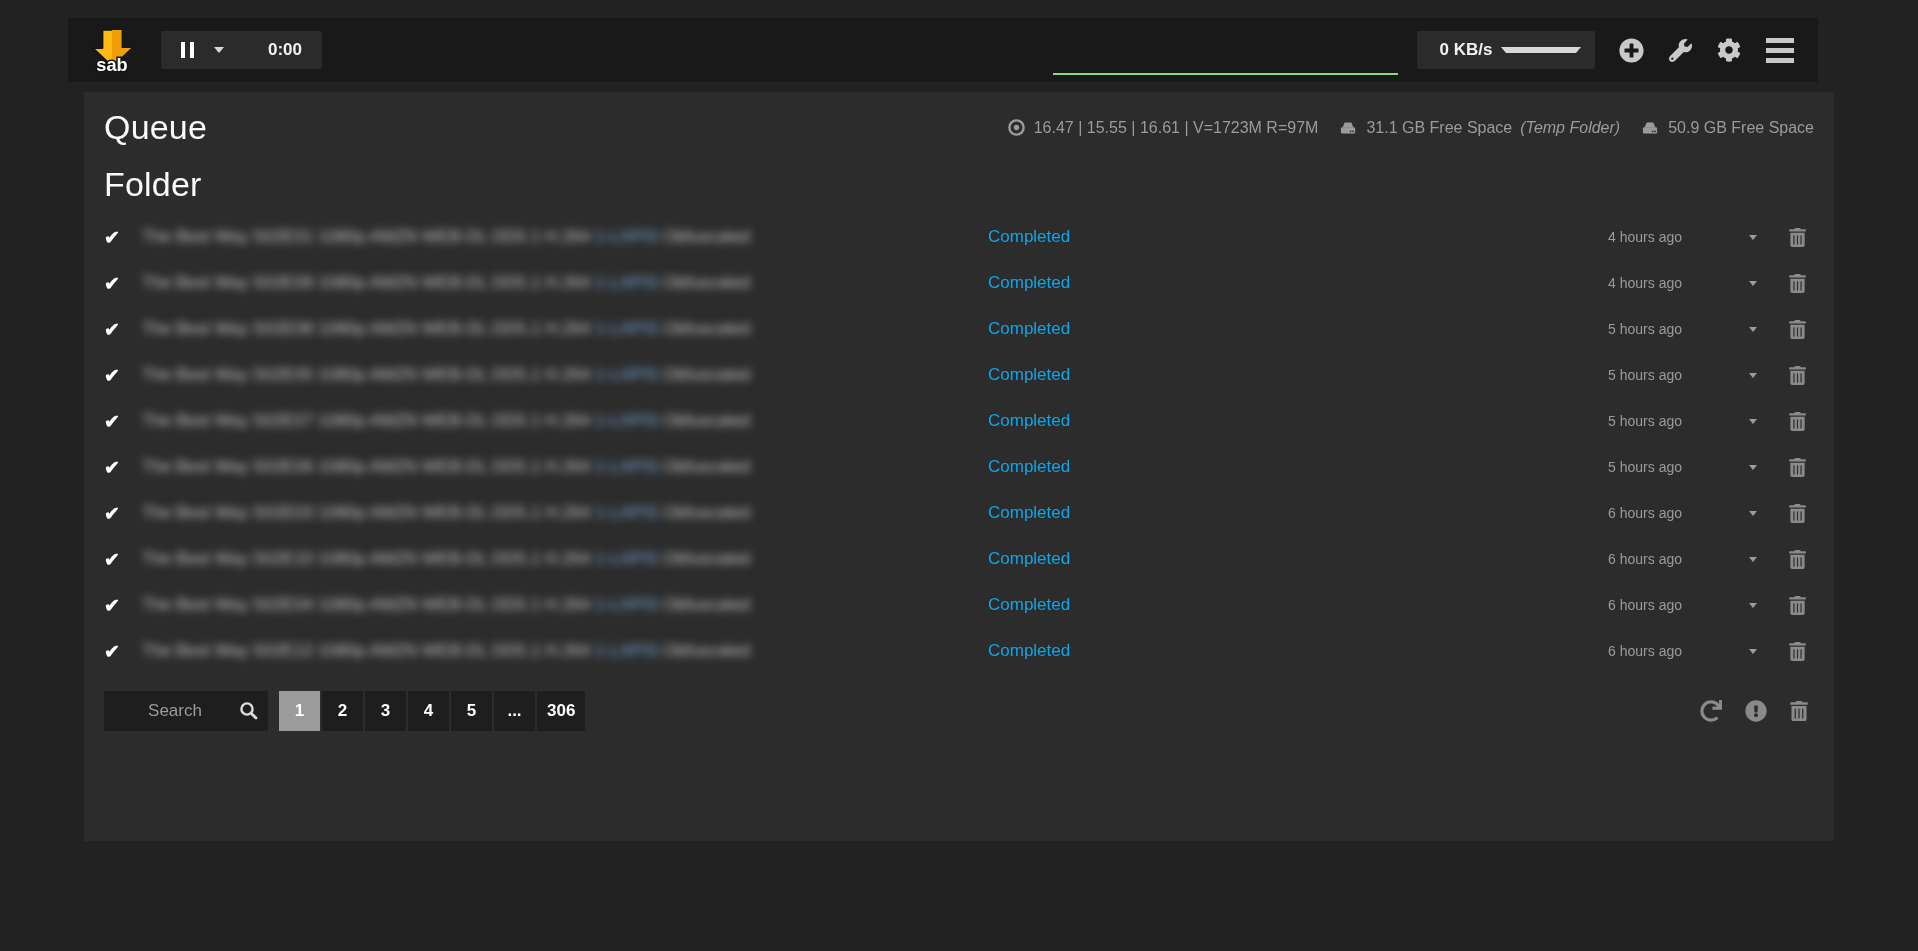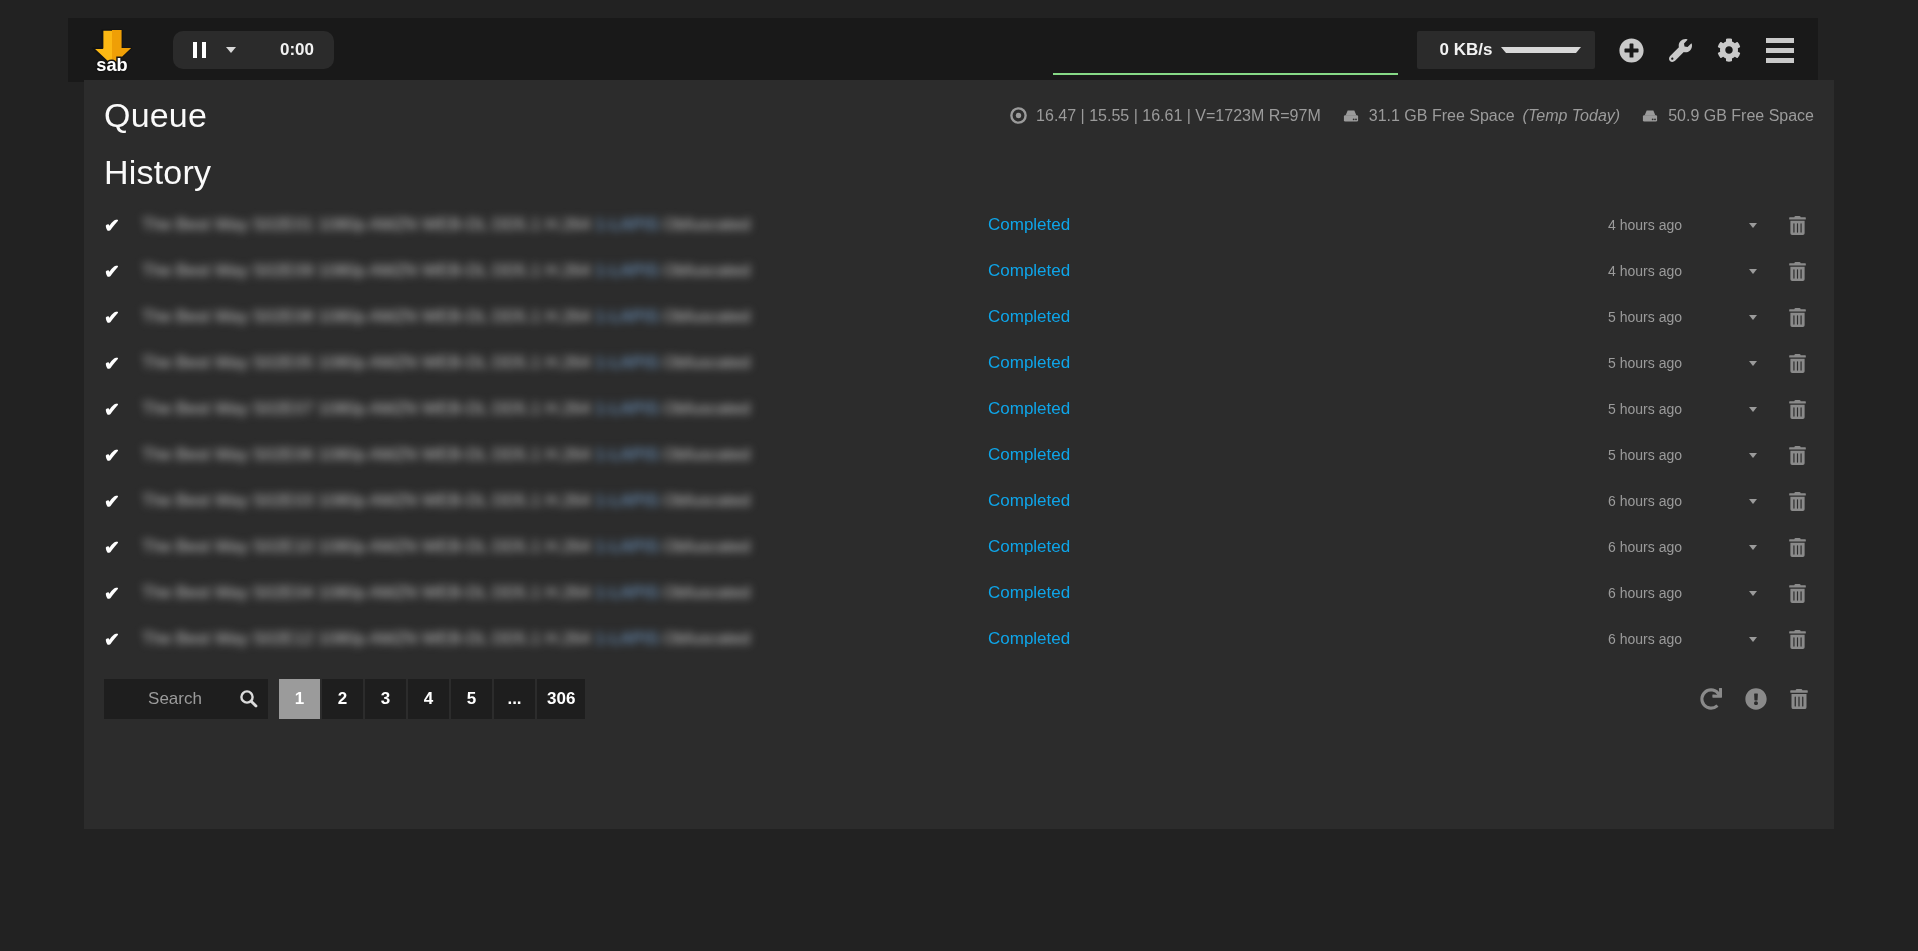--- a/index.html
+++ b/index.html
@@ -3,40 +3,40 @@
 <meta charset="utf-8">
 <style>
   * { box-sizing: border-box; margin: 0; padding: 0; }
   html,body { width: 1918px; height: 951px; background:#222222; overflow:hidden;
               font-family:"Liberation Sans", sans-serif; }
 
   
   .navbar { position:absolute; left:68px; top:18px; width:1750px; height:64px;
             background:#191919; display:flex; align-items:center; padding:0 24px 0 21px; }
   .logo { width:46px; height:46px; flex:0 0 auto; }
-  .nav-group { background:#2b2b2b; border-radius:10px; height:38px; display:flex;
-               align-items:center; padding:0 20px; margin-left:38px; }
+  .nav-group { background:#2b2b2b; border-radius:2px; height:38px; display:flex;
+               align-items:center; padding:0 20px; margin-left:26px; }
   .pause-bars { display:flex; gap:5px; }
   .pause-bars i { display:block; width:4px; height:16px; background:#fff; }
   .caret { width:0; height:0; border-left:5px solid transparent; border-right:5px solid transparent;
            border-top:6px solid #d8d8d8; display:inline-block; }
   .caret.sm { border-left-width:4px; border-right-width:4px; border-top-width:5px; border-top-color:#9b9b9b; }
   .nav-timer { color:#f2f2f2; font-weight:bold; font-size:17px; margin-left:44px; }
   .nav-spacer { flex:1; }
   .speed-graph { width:345px; height:50px; border-bottom:2px solid #86d986; margin-right:19px; }
   .speed-btn { background:#2b2b2b; border-radius:2px; height:38px; width:178px; display:flex;
                align-items:center; padding:12px 14px; margin-right:24px; }
   .speed-btn span { flex:1; text-align:center; color:#f2f2f2; font-weight:bold; font-size:17px; }
   .nav-icons { display:flex; align-items:center; gap:25px; }
   .nav-icons svg { display:block; }
   .burger { display:flex; flex-direction:column; gap:5px; cursor:pointer; }
   .burger i { display:block; width:28px; height:5px; background:#c9c9c9; }
 
   
-  .main { position:absolute; left:84px; top:80px; width:1750px; height:749px;
+  .main { position:absolute; left:84px; top:92px; width:1750px; height:749px;
           background:#2c2c2c; padding:16px 20px 0; }
   h1 { color:#fafafa; font-size:34px; font-weight:500; letter-spacing:0.2px; }
   .queue-header { display:flex; align-items:center; }
   .queue-stats { margin-left:auto; display:flex; align-items:center; gap:20px;
                  color:#9b9b9b; font-size:16px; }
   .stat-item { display:flex; align-items:center; gap:8px; }
   .italic { font-style:italic; }
 
   .add-nzb { margin-top:20px; height:72px; background:#232323; display:flex;
              align-items:center; justify-content:center; gap:12px; color:#7f7f7f;
@@ -138,36 +138,36 @@
         <span>16.47 | 15.55 | 16.61 | V=1723M R=97M</span>
       </span>
       <span class="stat-item">
         <svg width="20" height="20" viewBox="0 0 24 24">
           <path class="icon-dim" d="M5.5 11.5 L8 5.5 h8 l2.5 6 z"></path>
           <rect class="icon-dim" x="3.5" y="11" width="17" height="7.5" rx="1.5"></rect>
           <circle cx="15.2" cy="16" r="1.1" fill="#2c2c2c"></circle>
           <circle cx="18" cy="16" r="1.1" fill="#2c2c2c"></circle>
         </svg>
         <span>31.1 GB Free Space</span>
-        <span class="italic">(Temp Today)</span>
+        <span class="italic">(Temp Folder)</span>
       </span>
       <span class="stat-item">
         <svg width="20" height="20" viewBox="0 0 24 24">
           <path class="icon-dim" d="M5.5 11.5 L8 5.5 h8 l2.5 6 z"></path>
           <rect class="icon-dim" x="3.5" y="11" width="17" height="7.5" rx="1.5"></rect>
           <circle cx="15.2" cy="16" r="1.1" fill="#2c2c2c"></circle>
           <circle cx="18" cy="16" r="1.1" fill="#2c2c2c"></circle>
         </svg>
         <span>50.9 GB Free Space</span>
       </span>
     </div>
   </div>
 
 
-  <h1 class="history-title">History</h1>
+  <h1 class="history-title">Folder</h1>
 
   <div class="rows">
 
     <div class="row">
       <span class="row-check">✔</span>
       <span class="row-name"><span>The Best Way S02E01 1080p AMZN WEB-DL DD5.1 H.264</span> <span class="hl">1-LAPIS</span> <span>Obfuscated</span></span>
       <span class="row-status">Completed</span>
       <span class="row-age">4 hours ago</span>
       <span class="row-actions">
         <span class="caret sm"></span>

